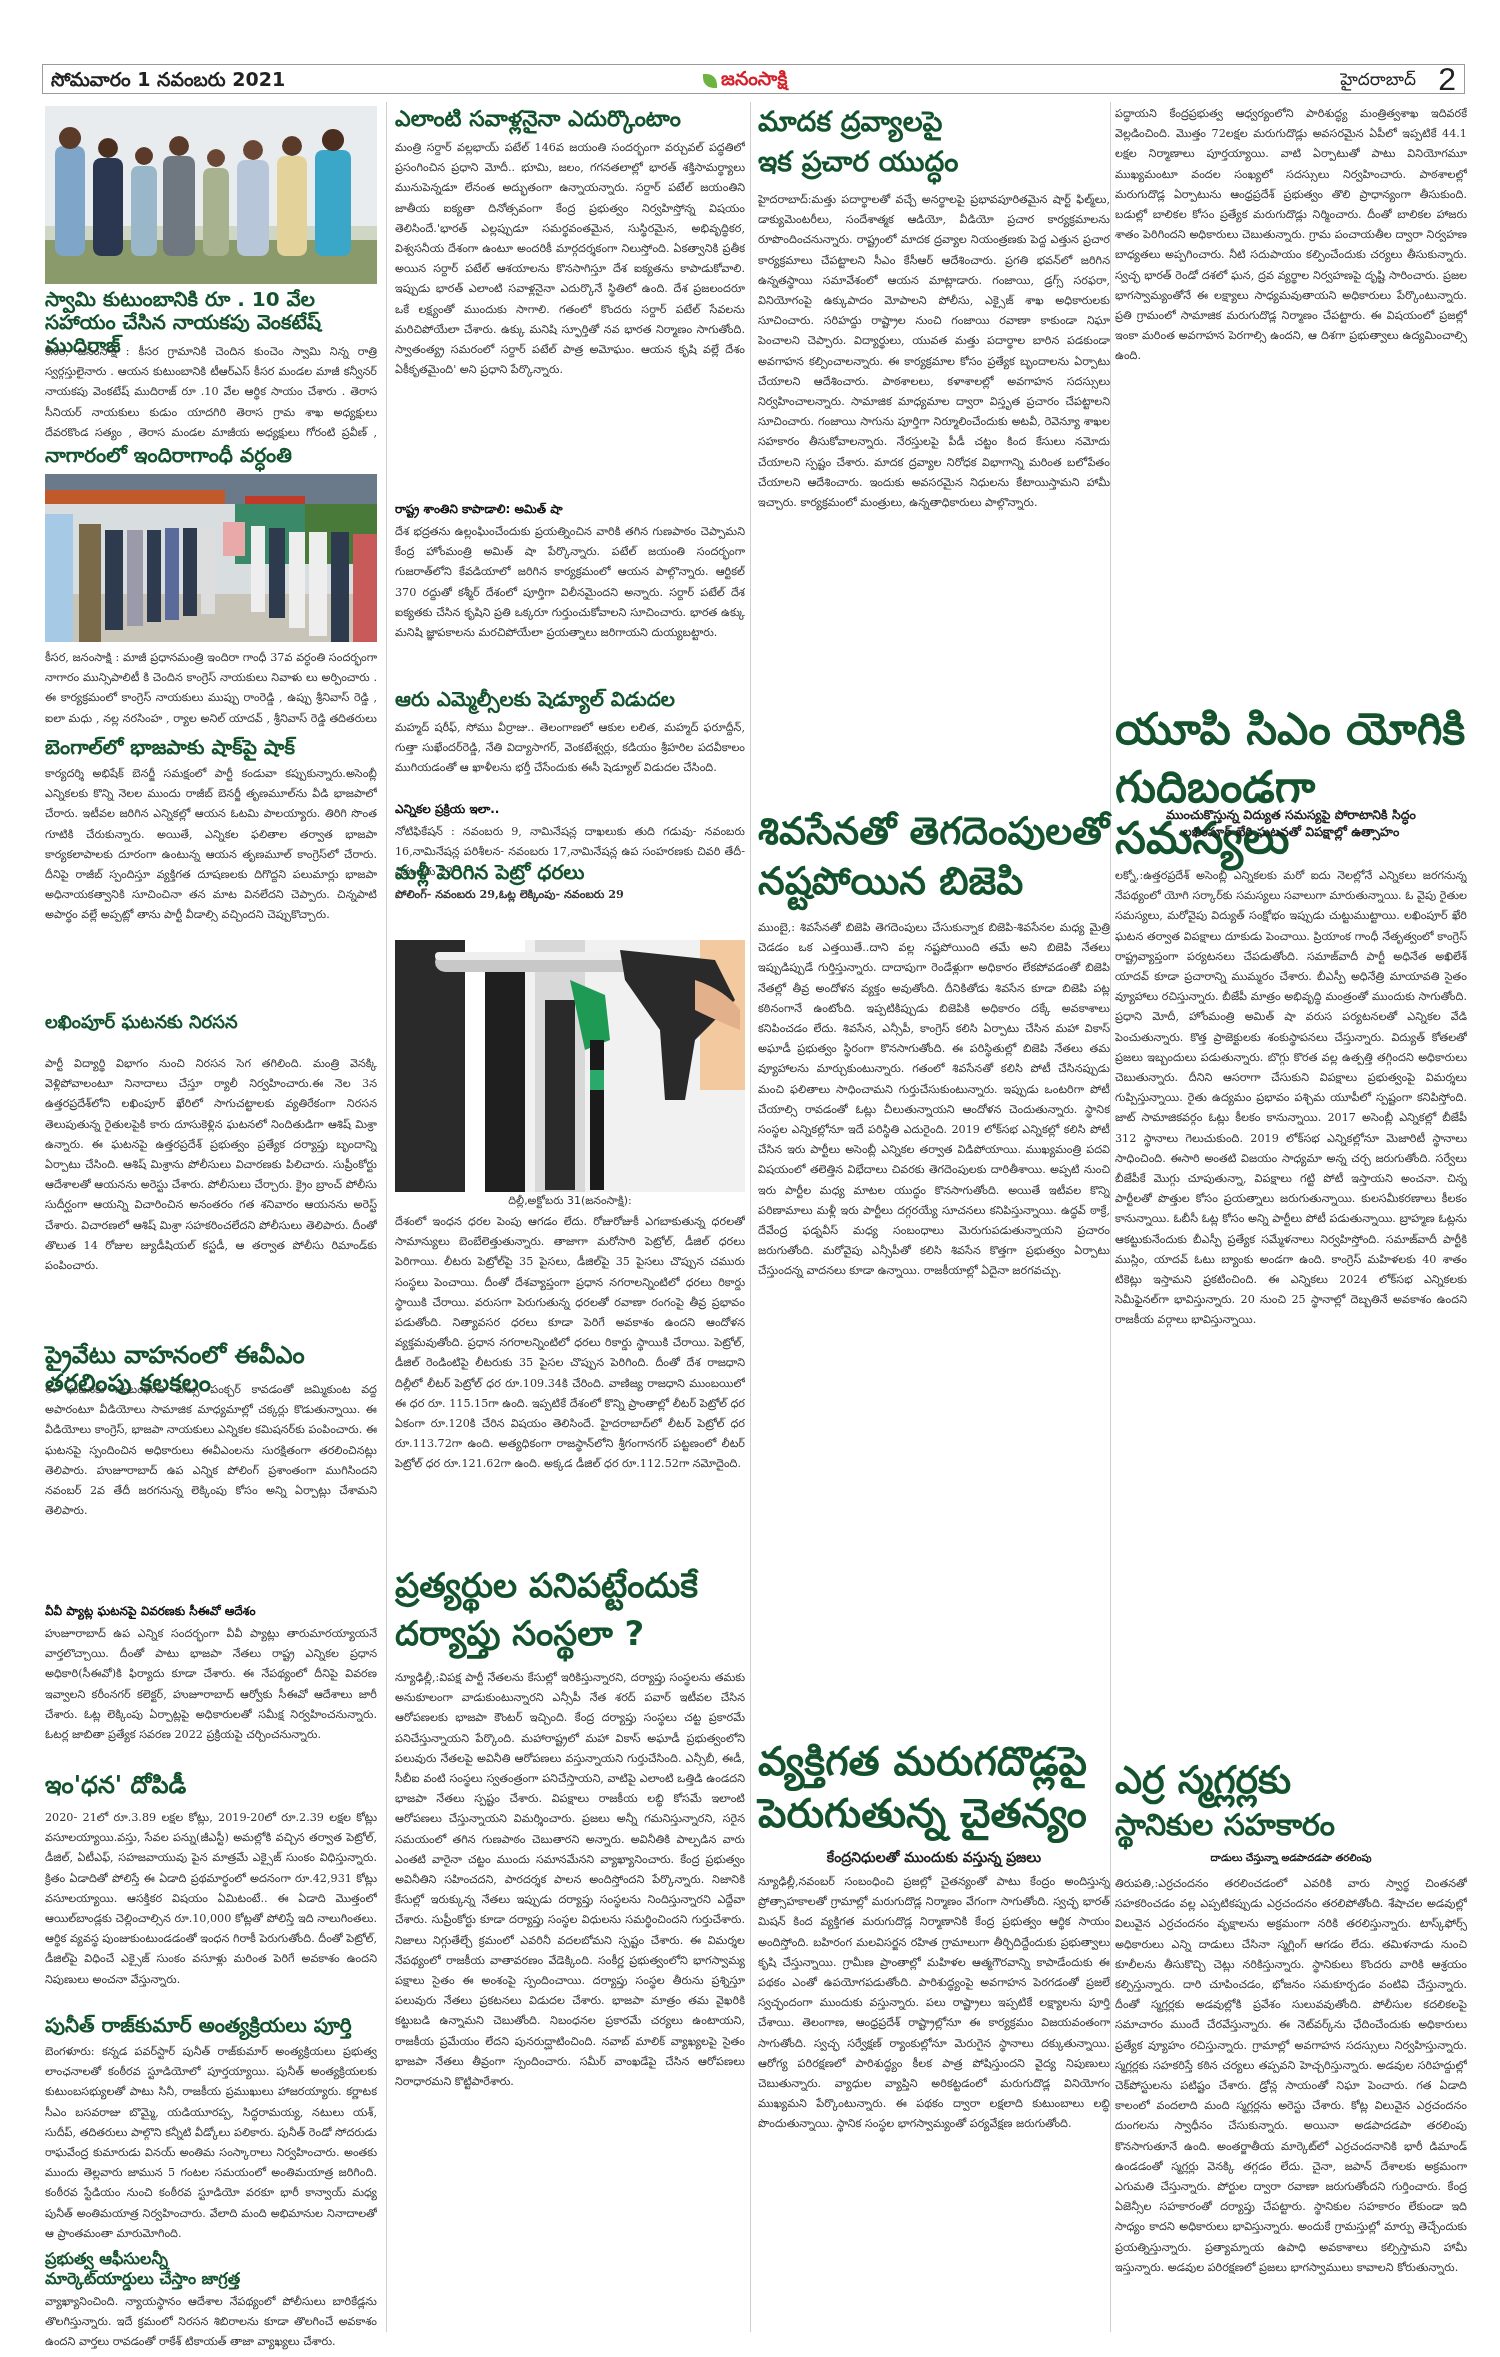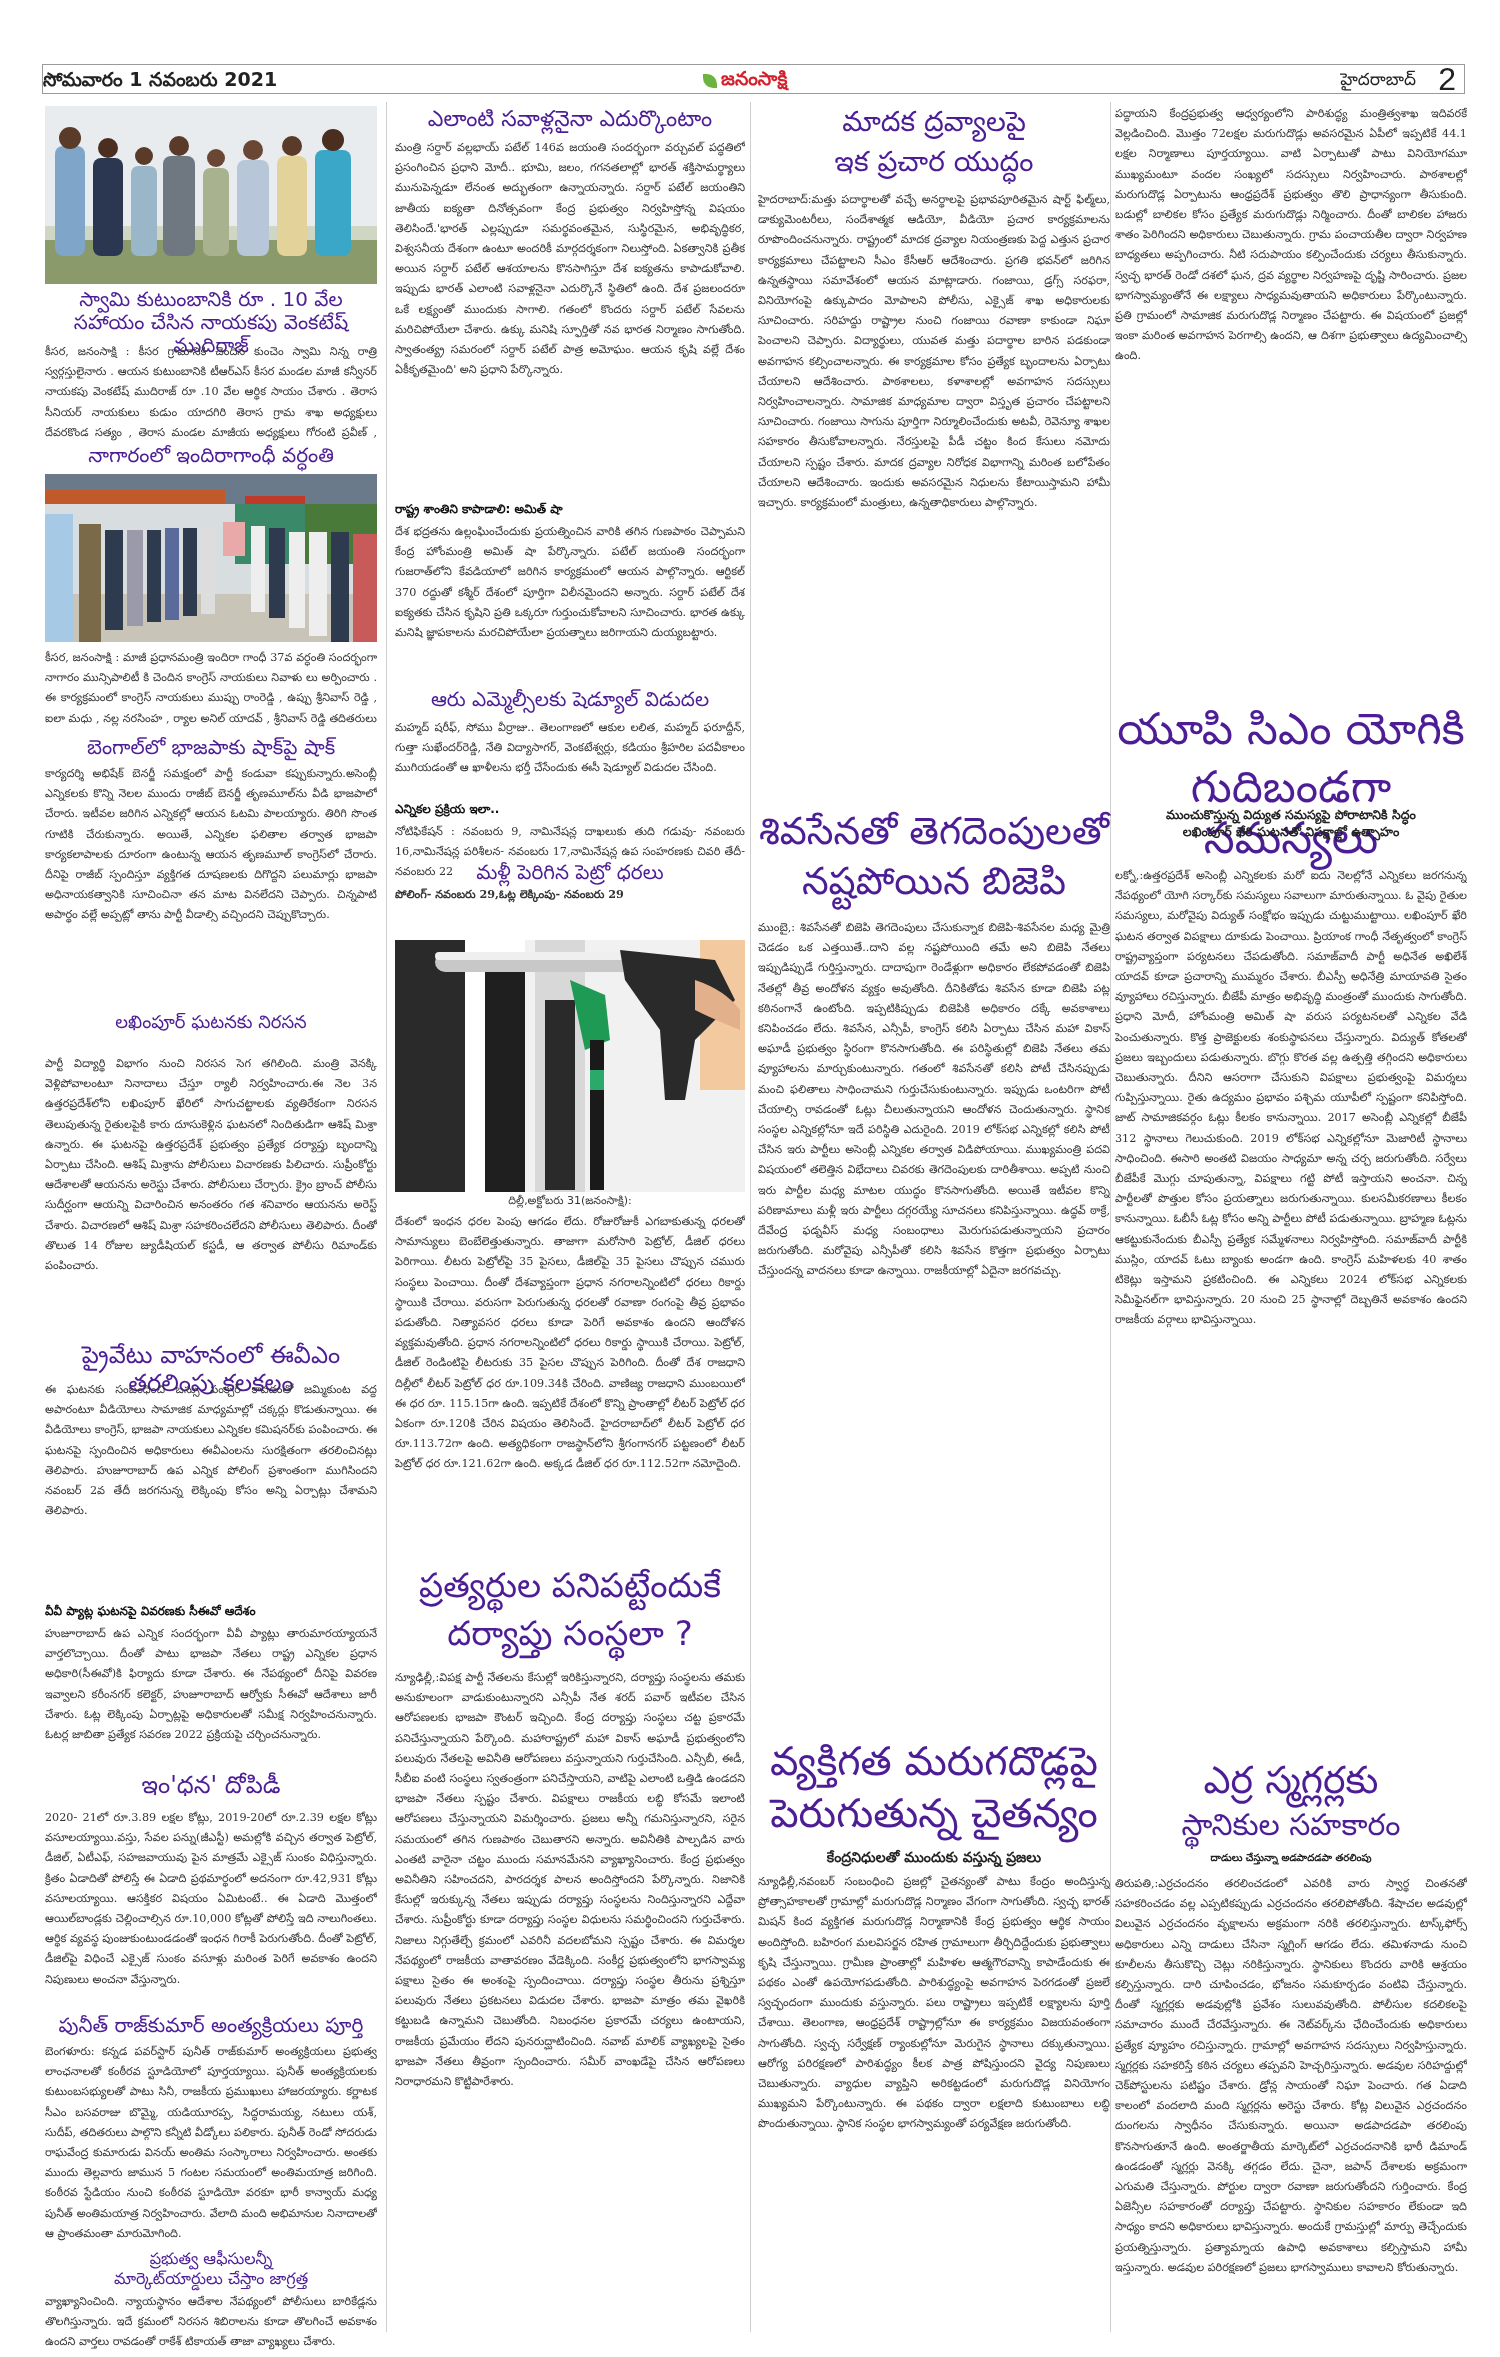--- a/index.html
+++ b/index.html
@@ -1,30 +1,30 @@
 <!DOCTYPE html>
 <html><head>
 <meta charset="utf-8">
 <style>
   html,body{margin:0;padding:0;background:#fff;}
   body{width:1500px;height:2357px;position:relative;overflow:hidden;font-family:"DejaVu Sans",sans-serif;color:#222;}
   .masthead{position:absolute;left:42px;top:64px;width:1423px;height:30px;border:1px solid #9a9a9a;border-left:1px solid #9a9a9a;box-sizing:border-box;}
-  .mh-date{position:absolute;left:0;top:3px;font-size:19px;font-weight:bold;color:#222;}
+  .mh-date{position:absolute;left:8px;top:3px;font-size:19px;font-weight:bold;color:#222;}
   .mh-logo{position:absolute;left:660px;top:2px;font-size:19px;font-weight:bold;color:#d4202a;display:flex;align-items:center;gap:4px;}
   .mh-logo .leaf{width:14px;height:14px;background:#6cb33f;border-radius:0 10px 0 10px;display:inline-block;}
   .mh-city{position:absolute;right:48px;top:4px;font-size:17px;color:#222;}
   .mh-page{position:absolute;right:8px;top:-4px;font-size:32px;color:#222;font-family:"Liberation Sans",sans-serif;}
   .col{position:absolute;top:102px;}
   .c1{left:45px;width:332px;}
   .c2{left:395px;width:350px;}
   .c3{left:758px;width:352px;}
   .c4{left:1115px;width:352px;}
   .vrule{position:absolute;top:102px;width:1px;background:#cfcfcf;height:2230px;}
   .block{position:absolute;left:0;right:0;}
-  .hl{font-weight:normal;text-align:center;color:#4c1d95;line-height:1.15;}
+  .hl{font-weight:bold;color:#14532d;line-height:1.15;}
   .hl-s{font-size:16px;}
   .hl-m{font-size:20px;}
   .hl-l{font-size:34px;}
   .hl-xl{font-size:44px;}
   .sub{font-size:12.5px;text-align:center;font-weight:bold;color:#222;line-height:1.6;}
   .body{font-family:"DejaVu Serif",serif;font-size:11.2px;line-height:20.2px;text-align:justify;color:#333;overflow:hidden;}
   .inline-h{font-weight:bold;font-size:12px;color:#111;}
   .photo{position:absolute;left:0;right:0;overflow:hidden;}
   .caption{font-size:11px;text-align:center;color:#333;}
 </style>

